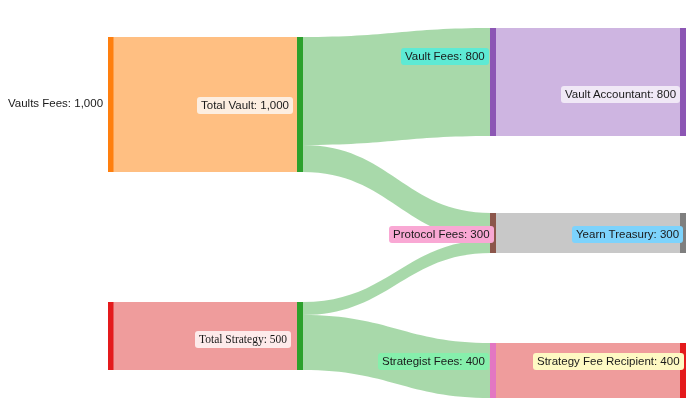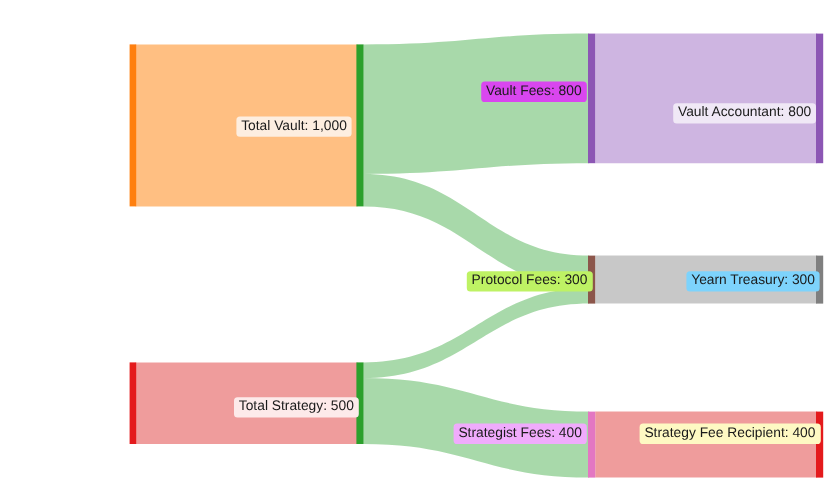--- a/index.html
+++ b/index.html
@@ -49,31 +49,32 @@
       <rect x="490" y="28" width="6" height="108" fill="#8c56b4"></rect>
       <rect x="490" y="213" width="6" height="40" fill="#8c564b"></rect>
       <rect x="490" y="343" width="6" height="55" fill="#e377c2"></rect>
 
       <rect x="680" y="28" width="6" height="108" fill="#8c56b4"></rect>
       <rect x="680" y="213" width="6" height="40" fill="#7f7f7f"></rect>
       <rect x="680" y="343" width="6" height="55" fill="#e41a1c"></rect>
     </g>
   </svg>
 
+  <div class="lbl plain" style="left:8px;top:97px;">Vaults Fees: 1,000</div>
 
   <div class="lbl" style="left:197px;top:97px;background:#fdeee0;">Total Vault: 1,000</div>
 
-  <div class="lbl" style="left:401px;top:68px;background:#d946ef;text-align:center;">Vault Fees: 800</div>
+  <div class="lbl" style="left:401px;top:48px;background:#5eead4;text-align:center;">Vault Fees: 800</div>
 
   <div class="lbl" style="left:561px;top:62px;background:#f0e8f6;margin-top:24px;">Vault Accountant: 800</div>
 
-  <div class="lbl" style="left:389px;top:226px;background:#bef264;">Protocol Fees: 300</div>
+  <div class="lbl" style="left:389px;top:226px;background:#f9a8d4;">Protocol Fees: 300</div>
 
   <div class="lbl" style="left:572px;top:226px;background:#7dd3fc;">Yearn Treasury: 300</div>
 
 
-  <div class="lbl" style="left:195px;top:331px;background:#fdeaea;">Total Strategy: 500</div>
+  <div class="lbl" style="left:195px;top:331px;background:#fdeaea;font-family:Liberation Serif, serif;">Total Strategy: 500</div>
 
-  <div class="lbl" style="left:378px;top:353px;background:#f0abfc;">Strategist Fees: 400</div>
+  <div class="lbl" style="left:378px;top:353px;background:#86efac;">Strategist Fees: 400</div>
 
   <div class="lbl" style="left:533px;top:353px;background:#fef9c3;">Strategy Fee Recipient: 400</div>
 
 </div>
 
 </body></html>

